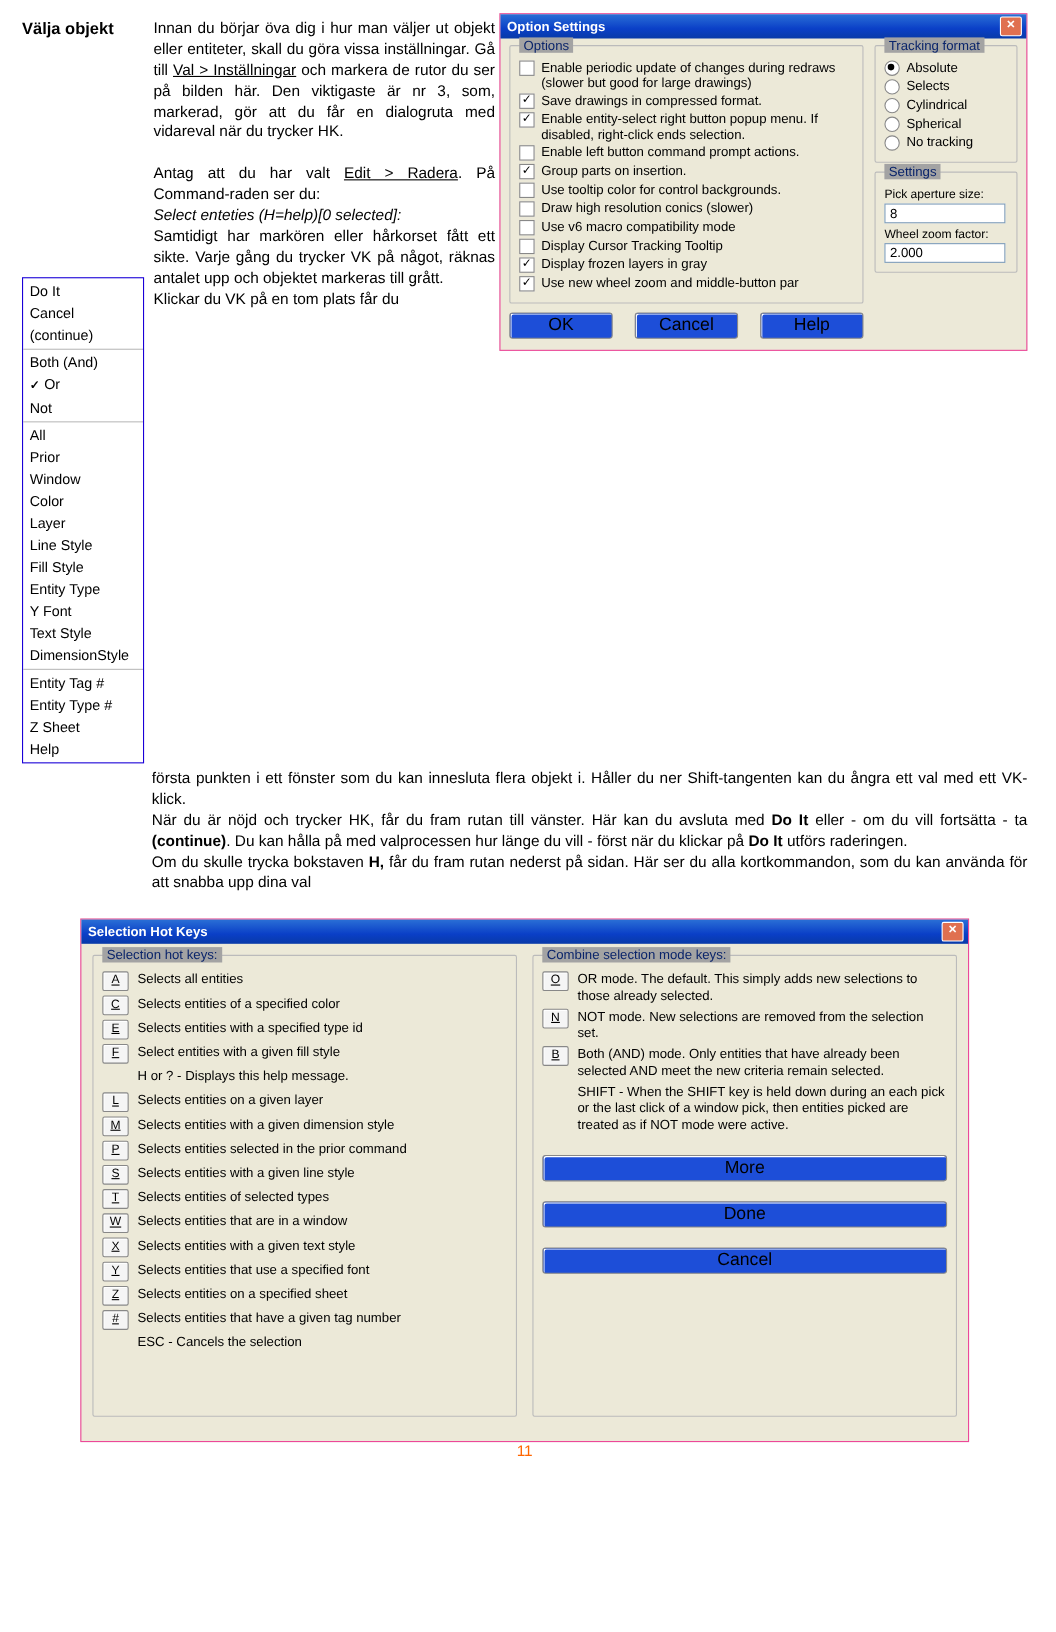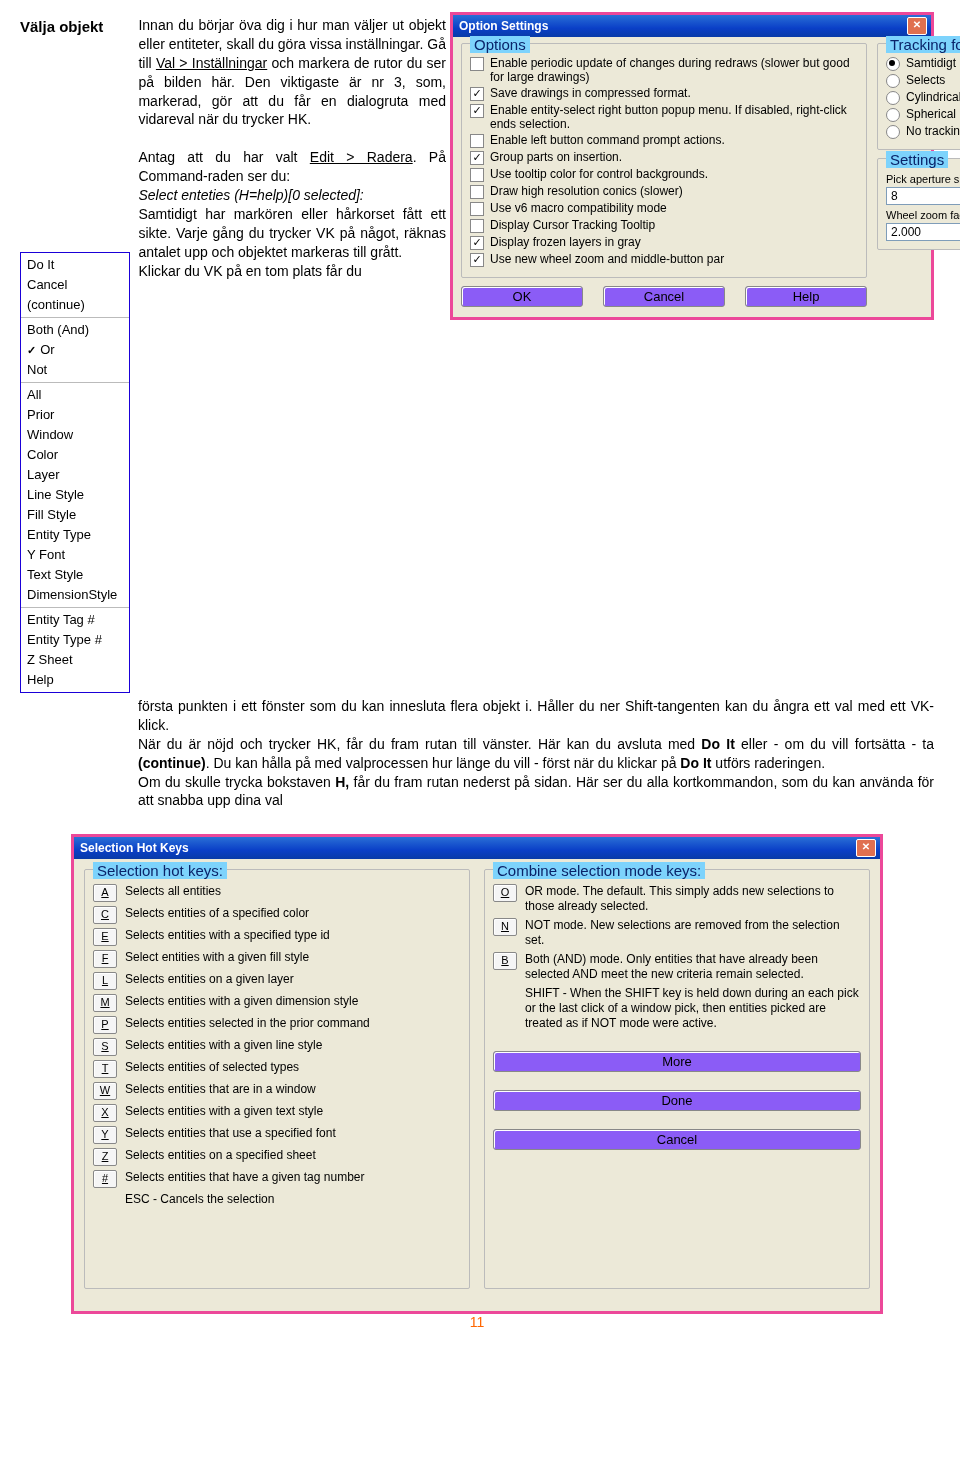--- a/index.html
+++ b/index.html
@@ -66,21 +66,21 @@
     text-align: justify;
   }
   .body-text .b { font-weight: bold; }
 
   
   .xp-dialog {
     font-family: "Tahoma", Arial, sans-serif;
     font-size: 12px;
     color: #000;
     background: #ece9d8;
-    border: 3px solid #ec4899;
+    border: 1px solid #ec4899;
     width: 478px;
   }
   .xp-title {
     height: 22px;
     background: linear-gradient(to bottom,#2a6fd6,#0a3fc7 60%,#083aa8);
     color: #fff;
     font-weight: bold;
     font-size: 12px;
     display: flex;
     align-items: center;
@@ -108,23 +108,23 @@
     border: 1px solid #bbb;
     border-radius: 2px;
     position: relative;
     padding: 10px 8px 8px 8px;
     margin-bottom: 8px;
     background: #ece9d8;
   }
   .xp-group > .legend {
     position: absolute;
     top: -8px; left: 8px;
-    background: #7dd3fc;
+    background: #a3a3a3;
     padding: 0 4px;
-    font-size: 15px;
+    font-size: 12px;
     color: #0a246a;
   }
   .opt-row {
     display: flex;
     align-items: flex-start;
     gap: 6px;
     margin: 2px 0;
     line-height: 14px;
   }
   .opt-row .cb, .opt-row .rb {
@@ -145,27 +145,27 @@
   .opt-row .cb.sel::after {
     content: "✓";
     display: block;
     font-size: 11px;
     line-height: 10px;
     text-align: center;
   }
   .xp-btn {
     display: inline-block;
     min-width: 72px;
-    padding: 2px 24px;
-    background: #8b5cf6;
+    padding: 2px 10px;
+    background: #1d4ed8;
     border: 1px solid #888;
     border-radius: 3px;
     text-align: center;
     box-shadow: inset 1px 1px 0 #fff;
-    font-size: 13px;
+    font-size: 16px;
   }
   .xp-input {
     border: 1px solid #7f9db9;
     background: #fff;
     padding: 1px 4px;
     font-size: 12px;
     width: 110px;
     box-sizing: border-box;
   }
   .stack-label { font-size: 11px; margin: 4px 0 2px 0; }
@@ -293,21 +293,21 @@
               <div class="xp-btn">Cancel</div>
               <div class="xp-btn">Help</div>
             </div>
           </div>
           <div class="xp-col-right">
             <div class="xp-group">
               <div class="legend">Tracking format</div>
               <div id="track-holder">
                   <div class="opt-row">
                     <span class="rb sel"></span>
-                    <span>Samtidigt</span>
+                    <span>Absolute</span>
                   </div>
                   <div class="opt-row">
                     <span class="rb"></span>
                     <span>Selects</span>
                   </div>
                   <div class="opt-row">
                     <span class="rb"></span>
                     <span>Cylindrical</span>
                   </div>
                   <div class="opt-row">
@@ -360,20 +360,24 @@
               </div>
               <div class="key-row">
                 <span class="key">E</span>
                 <span>Selects entities with a specified type id</span>
               </div>
               <div class="key-row">
                 <span class="key">F</span>
                 <span>Select entities with a given fill style</span>
               </div>
               <div class="key-row">
+                <span class="key" style="visibility:hidden"></span>
+                <span>H or ? - Displays this help message.</span>
+              </div>
+              <div class="key-row">
                 <span class="key">L</span>
                 <span>Selects entities on a given layer</span>
               </div>
               <div class="key-row">
                 <span class="key">M</span>
                 <span>Selects entities with a given dimension style</span>
               </div>
               <div class="key-row">
                 <span class="key">P</span>
                 <span>Selects entities selected in the prior command</span>

